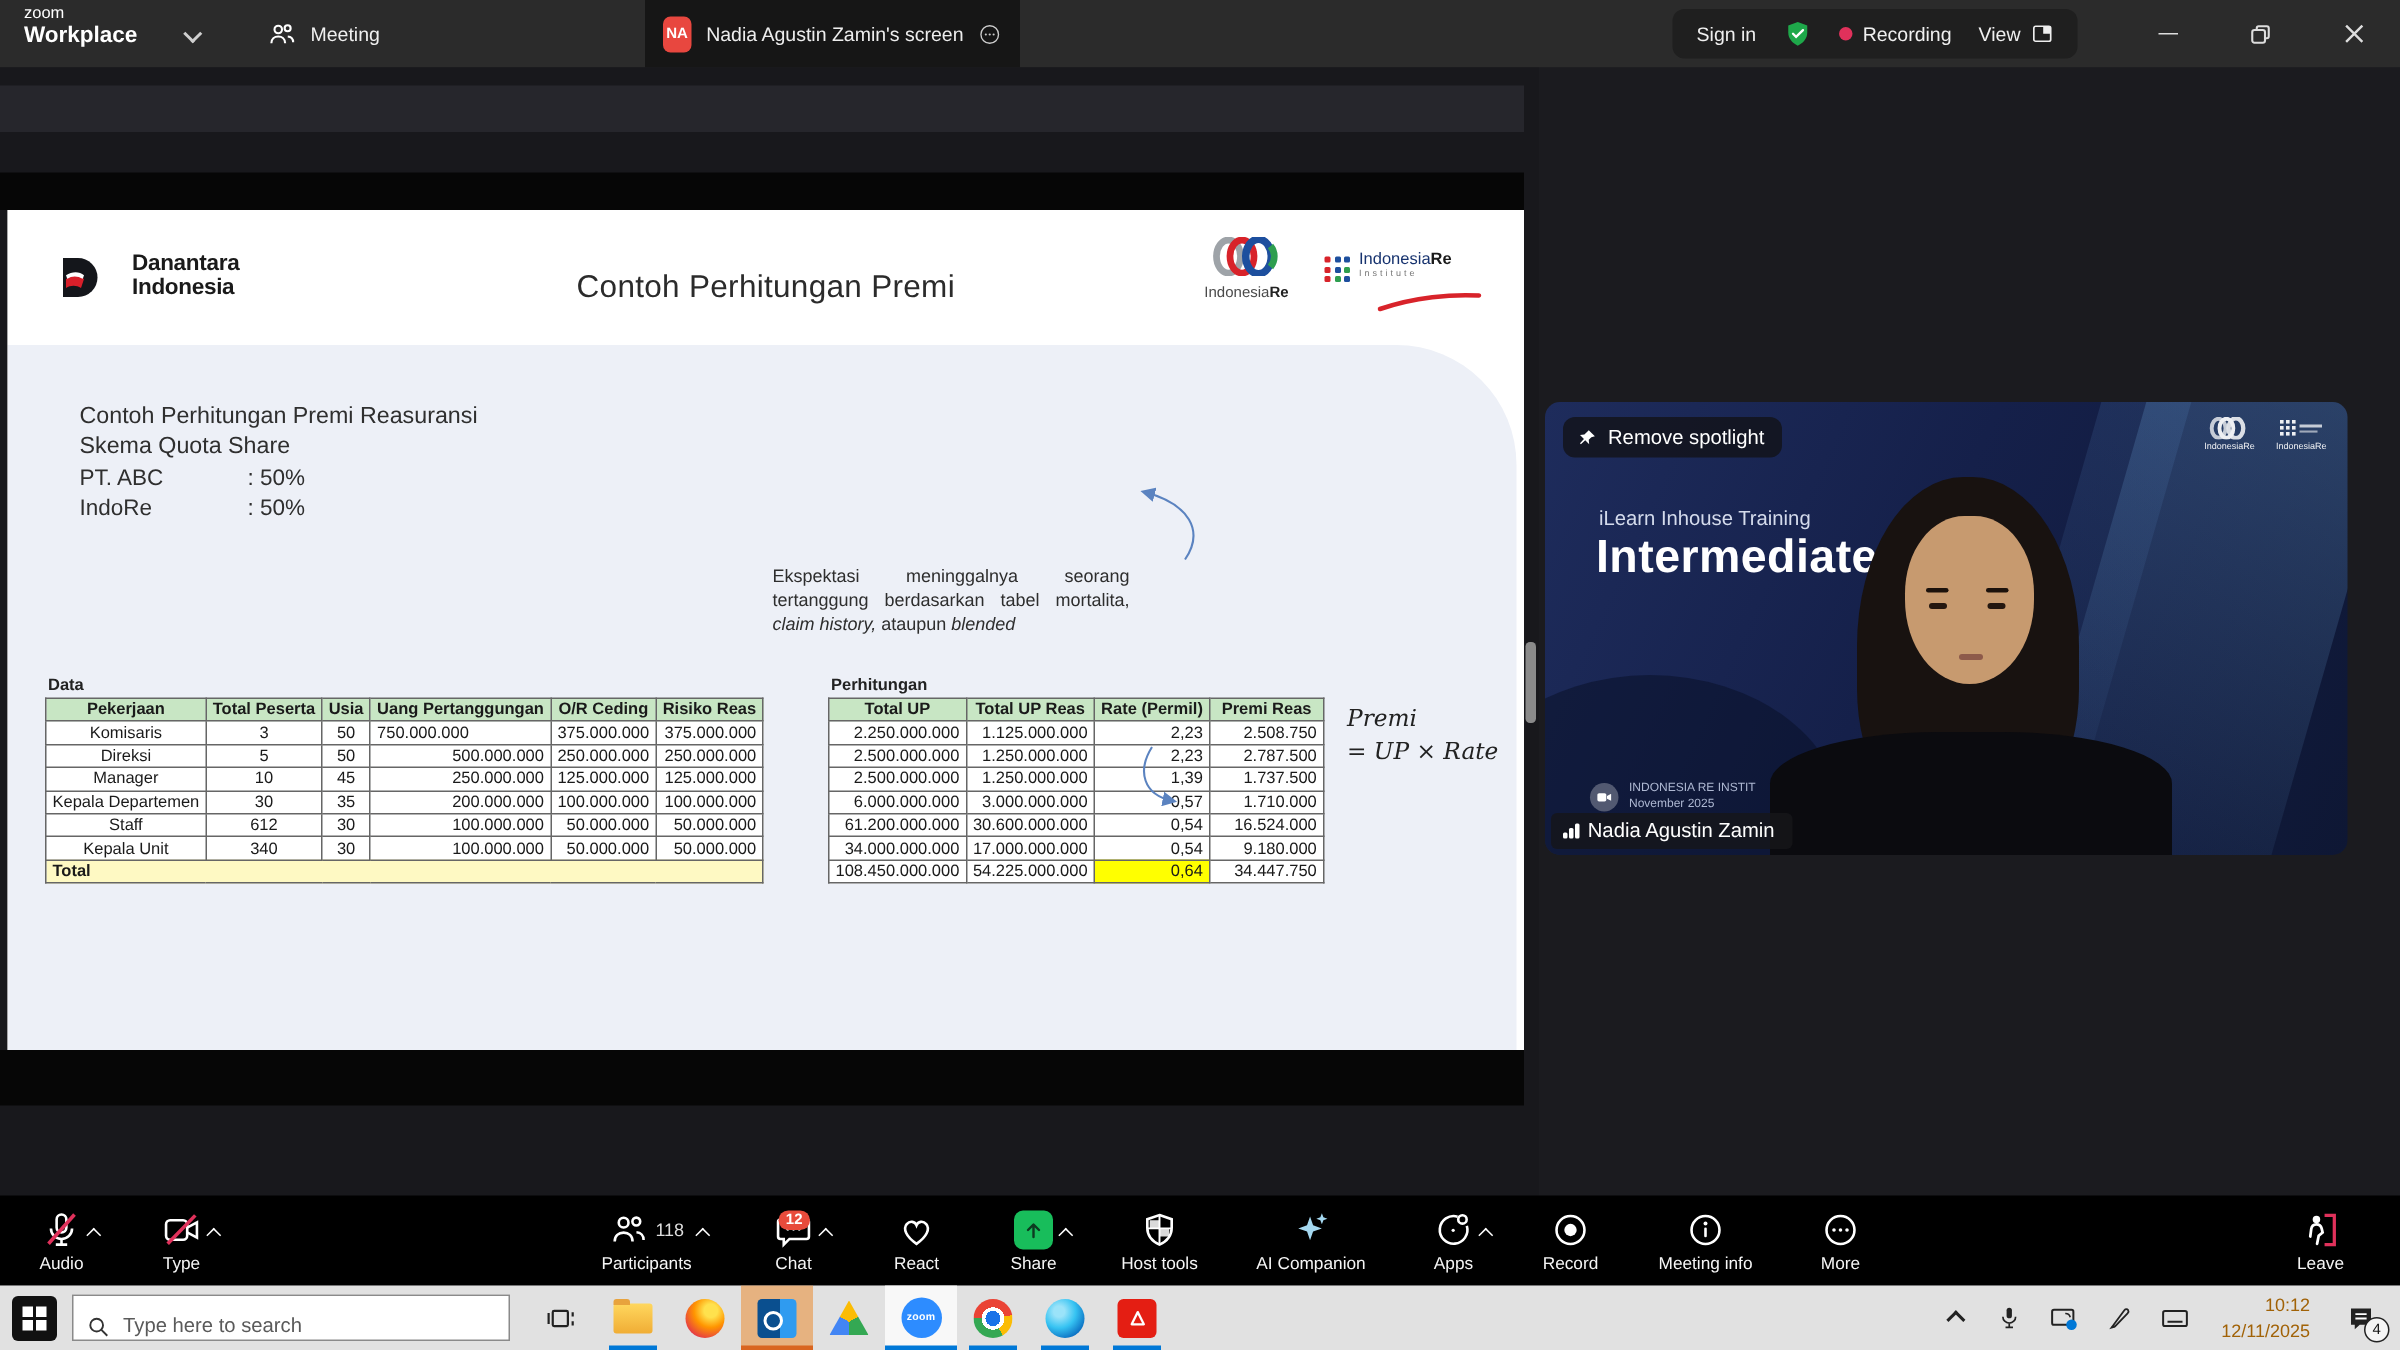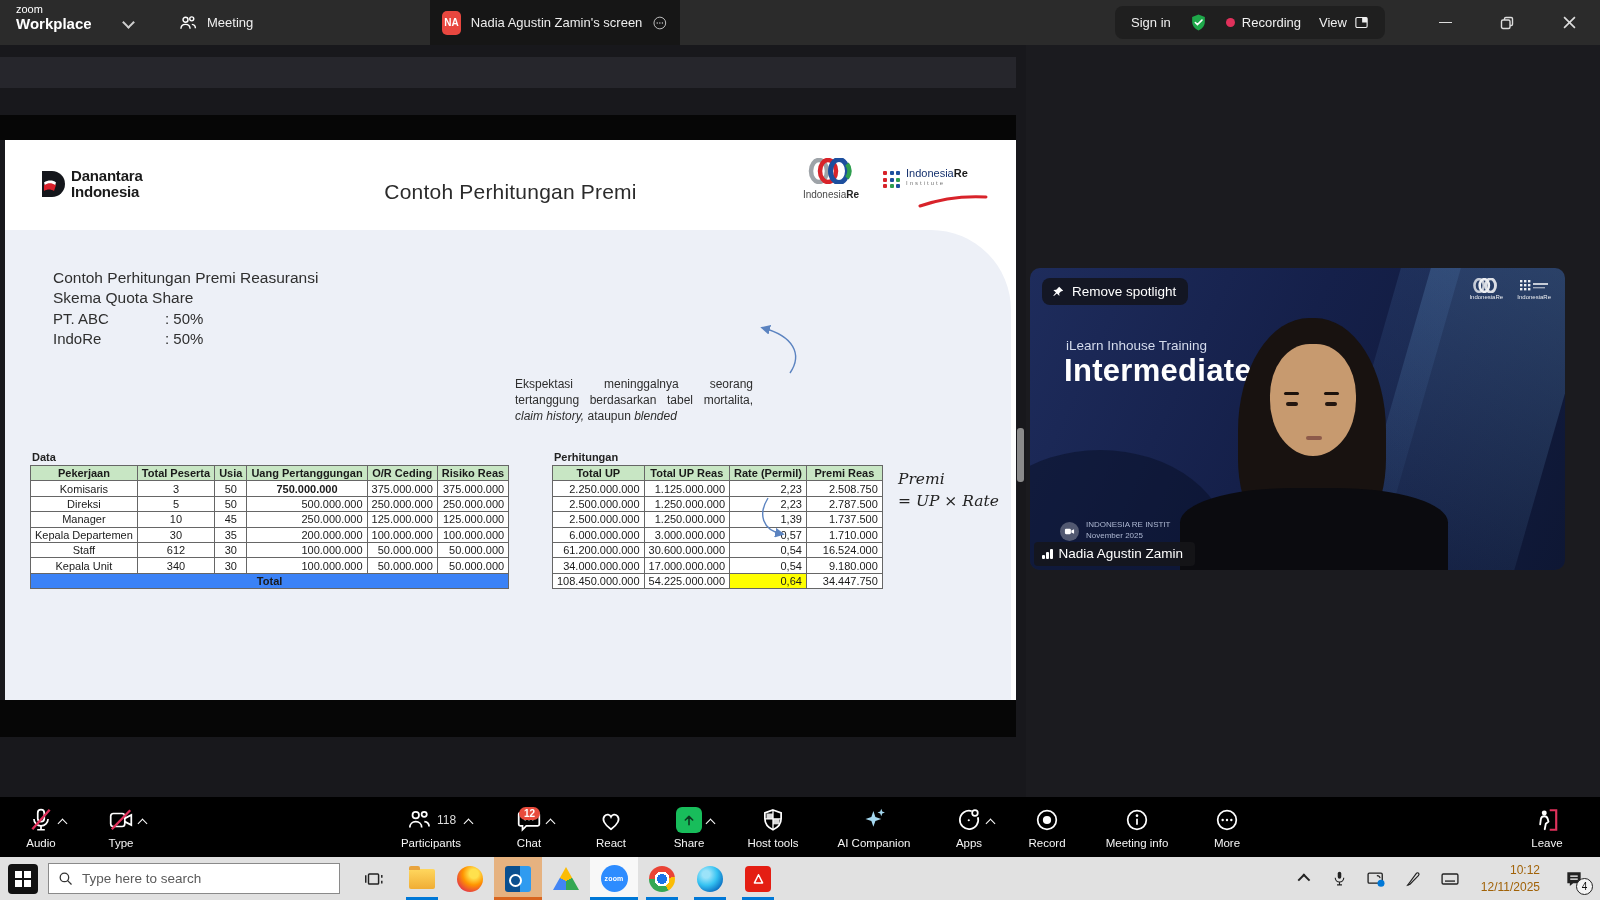--- a/index.html
+++ b/index.html
@@ -27,21 +27,21 @@
   .share-area { position:absolute; left:0; top:0; width:1026px; height:752px; background:#18181c; }
   .band-light { position:absolute; left:0; top:12px; width:1016px; height:31px; background:#26262c; }
   .black-band { position:absolute; left:0; width:1016px; background:#060606; }
   .bb-top { top:70px; height:25px; }
   .bb-bottom { top:655px; height:37px; }
   .scroll-thumb { position:absolute; left:1017px; top:383px; width:7px; height:54px; background:#8a8a8a; border-radius:3px; }
 
   
   #slide { position:absolute; left:5px; top:95px; width:1011px; height:560px; background:#ffffff; overflow:hidden; }
   .slide-header { position:absolute; left:0; top:0; width:100%; height:90px; background:#fff; }
-  .danantara { position:absolute; left:33px; top:28px; display:flex; align-items:center; gap:3px; }
+  .danantara { position:absolute; left:33px; top:28px; display:flex; align-items:flex-end; gap:20px; }
   .dn-text { font-size:15px; font-weight:bold; color:#1a1a1a; line-height:1.05; letter-spacing:-0.2px; }
   .slide-title { position:absolute; left:0; top:40px; width:100%; text-align:center; font-size:21px; color:#2b2b2b; letter-spacing:0.2px; }
   .ir-logo { position:absolute; left:795px; top:18px; width:62px; text-align:center; }
   .ir-text { font-size:10px; color:#4a4a4a; margin-top:1px; }
   .ir-text b { color:#222; }
   .inst-logo { position:absolute; left:878px; top:28px; display:flex; gap:6px; align-items:flex-start; }
   .dots-grid { display:grid; grid-template-columns:repeat(3,4px); grid-gap:2.5px; margin-top:3px; }
   .dots-grid i { width:4px; height:4px; border-radius:1px; display:block; }
   .inst-text { font-size:11px; color:#16326e; line-height:1; }
   .inst-text b { color:#1a1a1a; }
@@ -54,21 +54,21 @@
   .share-row .nm { width:112px; }
   .tbl-label { position:absolute; font-size:11px; font-weight:bold; color:#222; }
   .lbl-data { left:27px; top:221px; }
   .lbl-calc { left:549px; top:221px; }
 
   table.sheet { position:absolute; border-collapse:collapse; font-size:11px; color:#1a1a1a; }
   table.sheet th, table.sheet td { border:1px solid #666; padding:0 4px; height:15.4px; background:#fff; white-space:nowrap; }
   table.sheet th { background:#c8e6c4; font-weight:bold; text-align:center; }
   #data-table { left:25px; top:235px; }
   #calc-table { left:547px; top:235px; }
-  tr.total-row td { background:#3b82f6; font-weight:bold; text-align:center; }
+  tr.total-row td { background:#fef9c3; font-weight:bold; text-align:left; }
   #calc-table td.yellow { background:#ffff00 !important; }
   #calc-table tr.grand td { text-align:right; }
 
   .note { position:absolute; left:510px; top:146px; width:238px; font-size:12px; color:#2e2e2e; text-align:justify; line-height:1.34; }
   .note i { font-style:italic; }
   .formula { position:absolute; left:893px; top:238px; font-family:"DejaVu Serif", serif; font-style:italic; font-size:15.5px; color:#222; line-height:1.45; }
   .annot { position:absolute; left:789px; top:382px; font-size:15px; color:#3a3a3a; line-height:1.36; }
   #arrows { position:absolute; left:0; top:0; pointer-events:none; }
 
   
@@ -106,21 +106,21 @@
   .count { font-size:12px; color:#ddd; margin-left:5px; }
   .chat-badge { position:absolute; top:1px; right:2px; background:#e84b3c; color:#fff; border-radius:9px; font-size:10px; font-weight:bold; padding:1px 5px; }
   .share-box { width:26px; height:26px; border-radius:6px; background:#18bd5b; display:flex; align-items:center; justify-content:center; }
   .icon-row { position:relative; display:flex; align-items:center; height:28px; }
 
   
   #taskbar { position:absolute; top:857px; left:0; width:1600px; height:43px; background:#e1e1e1; display:flex; align-items:center; }
   .start-btn { width:46px; height:43px; display:flex; align-items:center; justify-content:center; }
   .start-tile { width:30px; height:30px; background:#111; border-radius:4px; display:grid; grid-template-columns:7px 7px; grid-gap:2px; align-content:center; justify-content:center; }
   .start-tile i { width:7px; height:7px; background:#fff; display:block; }
-  .search-box { width:292px; height:31px; background:#fff; border:1px solid #8a8a8a; display:flex; align-items:center; gap:8px; padding:0 8px; margin-left:2px; }
+  .search-box { width:292px; height:31px; background:#fff; border:1px solid #8a8a8a; display:flex; align-items:flex-start; gap:8px; padding:12px 8px; margin-left:2px; }
   .search-box span { font-size:13.5px; color:#5a5a5a; }
   .tb-cell { width:48px; height:43px; display:flex; align-items:center; justify-content:center; position:relative; }
   .tb-underline { position:absolute; bottom:0; left:8px; right:8px; height:3px; background:#0078d7; }
   .tb-underline.full { left:0; right:0; }
   .cell-outlook { background:rgba(235,140,50,.55); }
   .cell-zoom { background:rgba(252,252,252,.85); }
   .folder { width:26px; height:20px; background:linear-gradient(#ffd75e,#f0ad35); border-radius:2px; position:relative; }
   .folder:before { content:""; position:absolute; left:0; top:-3px; width:11px; height:4px; background:#e8a33d; border-radius:2px 2px 0 0; }
   .firefox { width:26px; height:26px; border-radius:50%; background:radial-gradient(circle at 65% 30%, #ffe14d 0 18%, #ff9500 45%, #e8443e 75%, #b5007f 100%); }
   .outlook-ic { width:26px; height:26px; border-radius:3px; background:linear-gradient(90deg,#0a4f8f 0 58%, #2f9bf0 58% 100%); position:relative; }
@@ -281,21 +281,21 @@
                   <th>Uang Pertanggungan</th>
                   <th>O/R Ceding</th>
                   <th>Risiko Reas</th>
                 </tr>
               </thead>
             <tbody>
                 <tr>
                   <td style="text-align: center;">Komisaris</td>
                   <td style="text-align: center;">3</td>
                   <td style="text-align: center;">50</td>
-                  <td style="text-align: center; font-weight: bold;">750.000.000</td>
+                  <td style="text-align: left;">750.000.000</td>
                   <td style="text-align: right;">375.000.000</td>
                   <td style="text-align: right;">375.000.000</td>
                 </tr>
                 <tr>
                   <td style="text-align: center;">Direksi</td>
                   <td style="text-align: center;">5</td>
                   <td style="text-align: center;">50</td>
                   <td style="text-align: right;">500.000.000</td>
                   <td style="text-align: right;">250.000.000</td>
                   <td style="text-align: right;">250.000.000</td>

